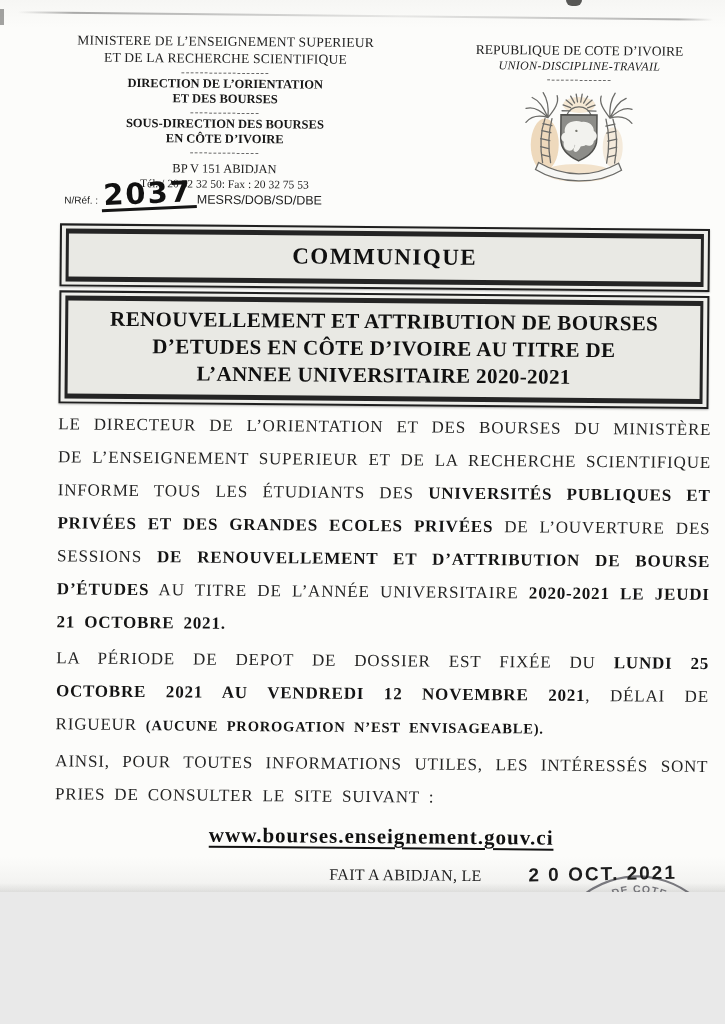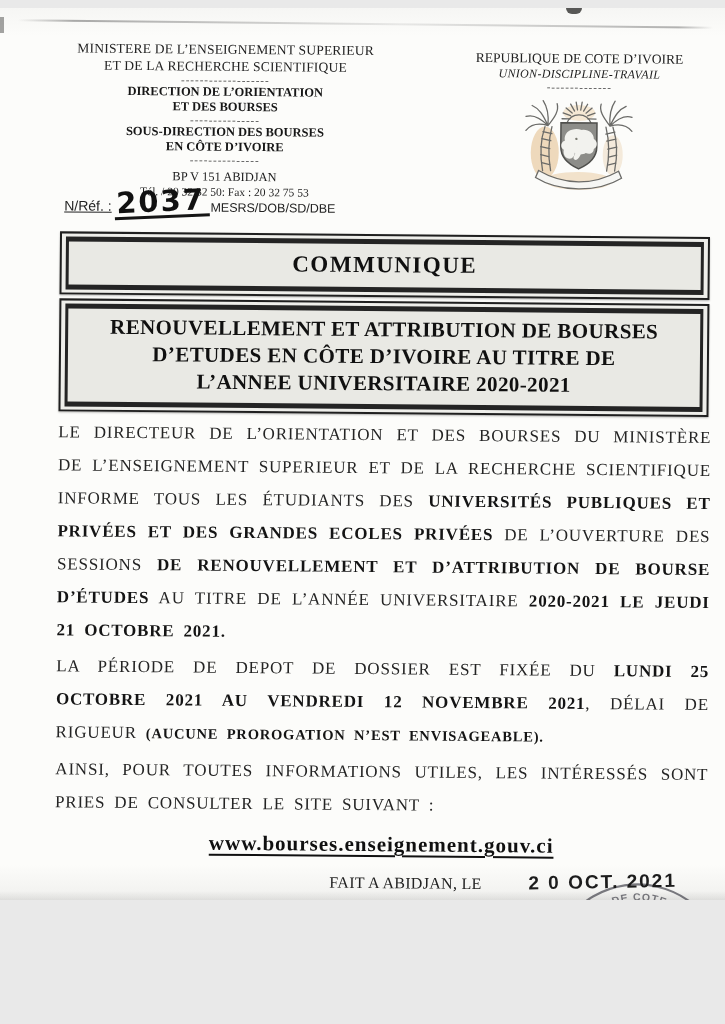--- a/index.html
+++ b/index.html
@@ -1,37 +1,37 @@
 <!DOCTYPE html>
 <html><head>
 <meta charset="utf-8">
 <style>
   html,body{margin:0;padding:0;background:#e9e9e9;}
-  .page{position:relative;width:725px;height:892px;overflow:hidden;margin:8px auto;
+  .page{position:relative;width:725px;height:892px;overflow:hidden;margin:0 auto;
         background:linear-gradient(180deg,#f6f6f4 0,#fcfcfa 28px,#fcfcfa 96%,#f0f0ee 100%);
         font-family:"Liberation Serif", serif;color:#1e1e1e;}
   .tilt{position:absolute;inset:0;transform:rotate(.5deg);transform-origin:50% 0;}
 
   
   .hairline{position:absolute;left:18px;top:15px;width:695px;height:2px;z-index:1;
             background:linear-gradient(90deg,rgba(90,90,90,0),rgba(90,90,90,.5) 8%,rgba(130,130,130,.15) 55%,rgba(90,90,90,.45) 95%,rgba(90,90,90,0));
             transform:rotate(.6deg);}
   .blob{position:absolute;left:566px;top:0;width:16px;height:6px;background:#30302e;border-radius:0 0 7px 7px;opacity:.8;z-index:1;}
   .edge-mark{position:absolute;left:0;top:9px;width:4px;height:16px;background:#5a5a57;opacity:.55;z-index:1;}
   .bottom-shade{position:absolute;left:0;bottom:0;width:100%;height:9px;background:linear-gradient(0deg,rgba(60,60,60,.10),rgba(60,60,60,0));}
 
   
   .hdr-left{position:absolute;left:70px;top:34px;width:312px;text-align:center;}
   .h-min{font-size:13.5px;line-height:17px;letter-spacing:.2px;color:#222;}
   .dashes{font-size:11px;line-height:10px;letter-spacing:1px;color:#3a3a3a;}
   .h-bold{font-weight:bold;font-size:12.5px;line-height:15px;color:#161616;}
   .h-addr{font-size:12.5px;line-height:16px;margin-top:4px;}
   .h-tel{font-size:11.5px;line-height:15px;}
   .ref-line{position:absolute;left:66px;top:182px;display:flex;align-items:flex-end;font-family:"Liberation Sans",sans-serif;z-index:2;}
-  .ref-label{font-size:14px;padding-bottom:4px;color:#222;text-decoration:underline;}
+  .ref-label{font-size:10px;padding-bottom:4px;color:#222;}
   .ref-hand{font-family:"DejaVu Sans",sans-serif;font-weight:bold;font-size:29px;line-height:26px;
             letter-spacing:2px;color:#111;border-bottom:3px solid #151515;transform:rotate(-3deg);margin:0 1px 0 3px;padding:0 4px 1px 2px;}
   .ref-code{font-size:12.5px;padding-bottom:4px;color:#222;}
 
   
   .hdr-right{position:absolute;left:452px;top:40px;width:256px;text-align:center;}
   .h-rep{font-size:13.5px;line-height:17px;color:#222;}
   .h-motto{font-style:italic;font-size:12px;line-height:15px;letter-spacing:.3px;}
   .emblem{margin-top:5px;}
 

